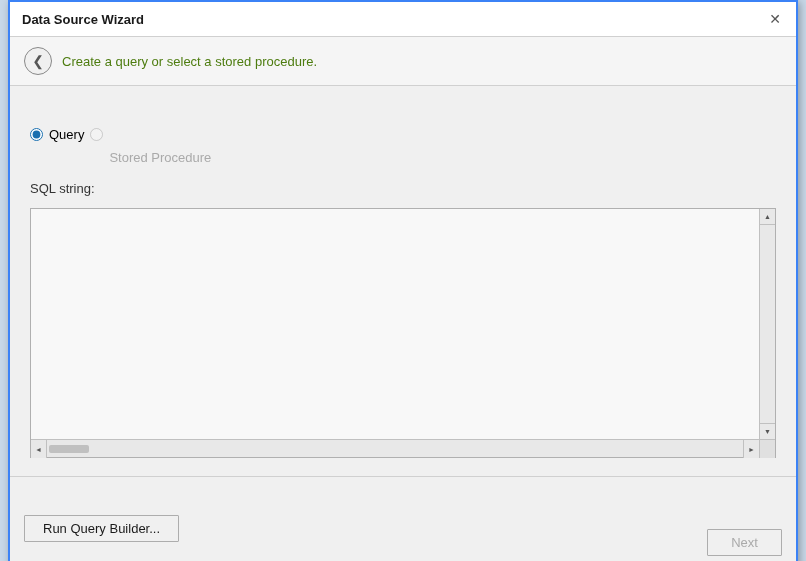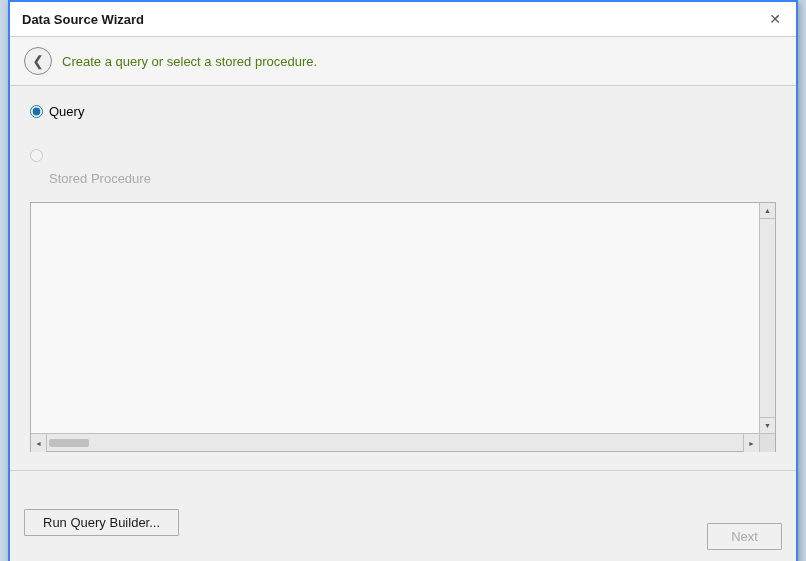--- a/index.html
+++ b/index.html
@@ -83,21 +83,20 @@
     .content {
       padding: 18px 20px;
       flex: 1;
       display: flex;
       flex-direction: column;
       gap: 8px;
     }
 
     .radio-group {
       display: flex;
-      flex-direction: column;
       gap: 6px;
       margin-bottom: 8px;
     }
 
     .radio-item {
       display: flex;
       align-items: center;
       gap: 6px;
       font-size: 13px;
     }
@@ -205,20 +204,21 @@
       <div class="radio-item">
         <input type="radio" name="query-type" id="queryRadio" checked="" style="">
         <label for="queryRadio">Query</label>
       </div>
       <div class="radio-item disabled">
         <input type="radio" name="query-type" id="spRadio" disabled="" style="">
         <label for="spRadio">Stored Procedure</label>
       </div>
     </div>
 
+    <div class="sql-label">SQL string:</div>
 
     <div style="position:relative; flex:1; border:1px solid #b0b0b0; background:#f8f8f8; display:flex; flex-direction:column;">
       <div style="display:flex; flex:1; overflow:hidden; position:relative;">
         <textarea class="inner-textarea" style="flex: 1 1 0%; min-height: 230px; resize: none; background: rgb(248, 248, 248); border: none; padding: 4px; font-size: 12px; font-family: &quot;Courier New&quot;, monospace; outline: none;"></textarea>
 
         <div style="width:16px; background:#e8e8e8; border-left:1px solid #c0c0c0; display:flex; flex-direction:column; align-items:center;">
           <button class="scroll-arrow" style="width:16px; height:16px; background:#e8e8e8; border:none; border-bottom:1px solid #c0c0c0; cursor:pointer; display:flex; align-items:center; justify-content:center; font-size:7px; color:#555; padding:0;">
             <span>▲</span>
           </button>
           <div style="flex:1;"></div>

